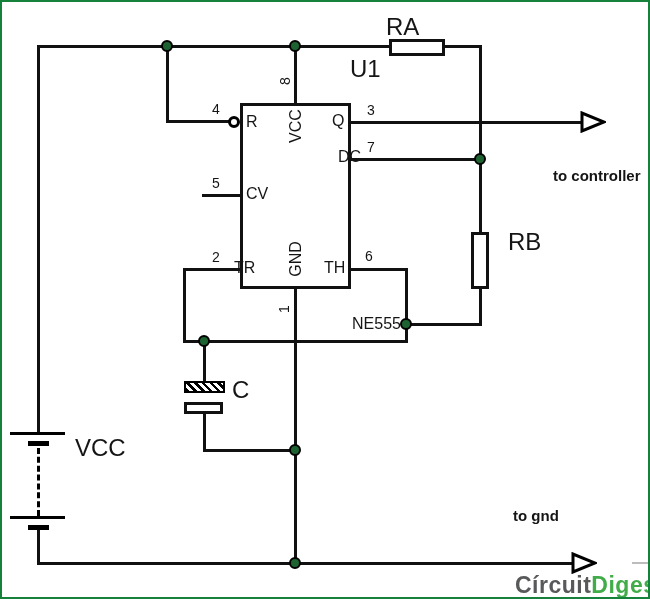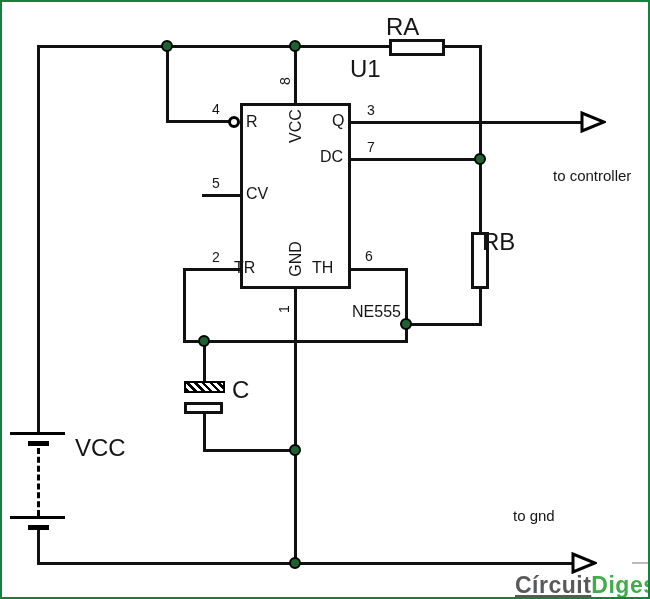--- a/index.html
+++ b/index.html
@@ -17,25 +17,25 @@
        border-radius:50%;border:3px solid #000;background:#fff;}
   .plate{position:absolute;background:#000;}
   .dash{position:absolute;width:0;border-left:3px dashed #000;}
   .hatch{position:absolute;box-sizing:border-box;border:2px solid #000;
        background:repeating-linear-gradient(45deg,#000 0,#000 2.5px,#fff 2.5px,#fff 5.5px);}
   .lbl{position:absolute;white-space:nowrap;line-height:1.05;color:#151515;}
   .fs24{font-size:24px;}
   .fs16{font-size:16px;}
   .fs15{font-size:15px;}
   .fs14{font-size:14px;}
-  .b{font-weight:normal;}
+  .b{font-weight:bold;}
   .rot{transform:translate(-50%,-50%) rotate(-90deg);transform-origin:center;}
   .arrow{position:absolute;}
   #logo{position:absolute;left:513px;top:570px;font-size:23px;font-weight:600;letter-spacing:0.5px;}
-  #logo .lg1{color:#58595b;text-decoration:underline;}
+  #logo .lg1{color:#58595b;}
   #logo .lg2{color:#41ac49;}
 </style>
 </head>
 <body>
 
 <div id="frame">
 
   <div class="w" style="left:35px;top:43px;width:353px;height:3px"></div>
   <div class="w" style="left:441px;top:43px;width:39px;height:3px"></div>
   <div class="w" style="left:35px;top:43px;width:3px;height:387px"></div>
@@ -69,42 +69,42 @@
   <div class="dot" style="left:287px;top:442px"></div>
   <div class="dot" style="left:287px;top:555px"></div>
 
   <div class="comp" style="left:238px;top:101px;width:111px;height:186px"></div>
   <div class="bubble" style="left:226px;top:114px"></div>
 
   <span class="lbl fs16" style="left:244px;top:112px">R</span>
   <span class="lbl fs16" style="left:244px;top:184px">CV</span>
   <span class="lbl fs16" style="left:232px;top:258px">TR</span>
   <span class="lbl fs16" style="left:330px;top:111px">Q</span>
-  <span class="lbl fs16" style="left:318px;top:147px">DC</span>
-  <span class="lbl fs16" style="left:310px;top:258px">TH</span>
+  <span class="lbl fs16" style="left:336px;top:147px">DC</span>
+  <span class="lbl fs16" style="left:322px;top:258px">TH</span>
   <span class="lbl fs16 rot" style="left:294px;top:124px">VCC</span>
   <span class="lbl fs16 rot" style="left:294px;top:257px">GND</span>
 
   <span class="lbl fs14" style="left:210px;top:100px">4</span>
   <span class="lbl fs14" style="left:210px;top:174px">5</span>
   <span class="lbl fs14" style="left:210px;top:248px">2</span>
   <span class="lbl fs14" style="left:365px;top:101px">3</span>
   <span class="lbl fs14" style="left:365px;top:138px">7</span>
   <span class="lbl fs14" style="left:363px;top:247px">6</span>
   <span class="lbl fs14 rot" style="left:283px;top:79px">8</span>
   <span class="lbl fs14 rot" style="left:282px;top:307px">1</span>
 
   <span class="lbl fs24" style="left:348px;top:54px">U1</span>
-  <span class="lbl fs16" style="left:350px;top:302px">NE555</span>
+  <span class="lbl fs16" style="left:350px;top:314px">NE555</span>
 
   <div class="comp" style="left:387px;top:37px;width:56px;height:17px"></div>
   <span class="lbl fs24" style="left:384px;top:12px">RA</span>
 
   <div class="comp" style="left:469px;top:230px;width:18px;height:57px"></div>
-  <span class="lbl fs24" style="left:480px;top:227px">RB</span>
+  <span class="lbl fs24" style="left:506px;top:227px">RB</span>
 
   <div class="hatch" style="left:182px;top:379px;width:41px;height:12px"></div>
   <div class="comp" style="left:182px;top:400px;width:39px;height:12px"></div>
   <span class="lbl fs24" style="left:230px;top:375px">C</span>
 
   <div class="plate" style="left:8px;top:430px;width:55px;height:3px"></div>
   <div class="plate" style="left:26px;top:439px;width:21px;height:5px"></div>
   <div class="dash" style="left:35px;top:446px;height:68px"></div>
   <div class="plate" style="left:8px;top:514px;width:55px;height:3px"></div>
   <div class="plate" style="left:26px;top:523px;width:21px;height:5px"></div>

